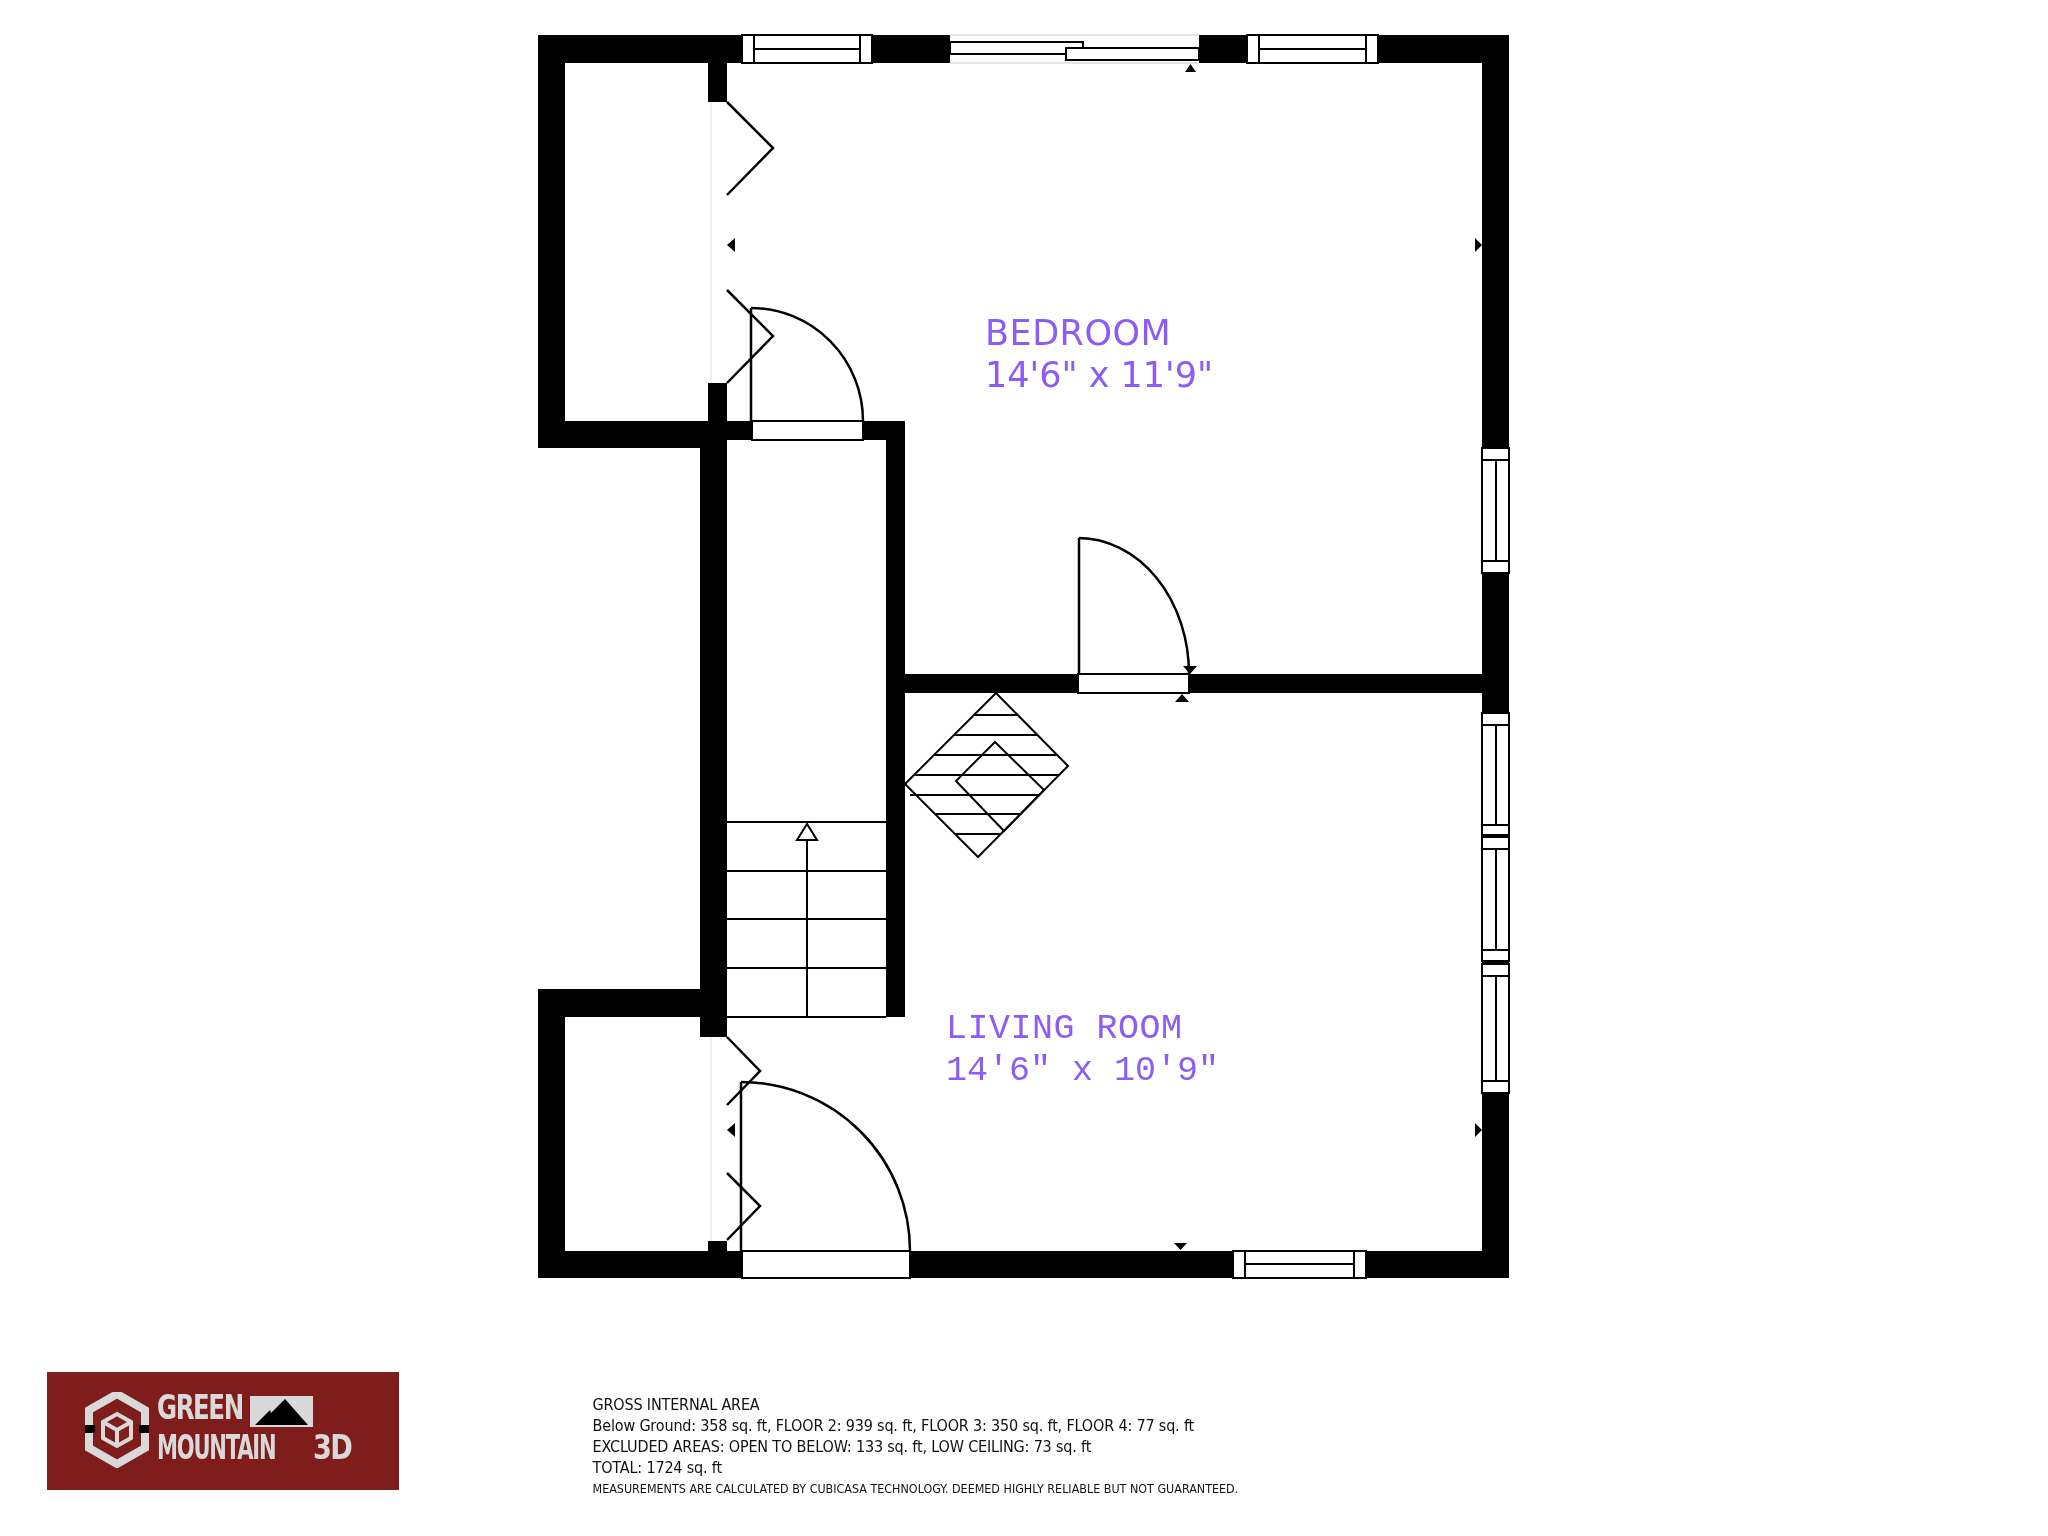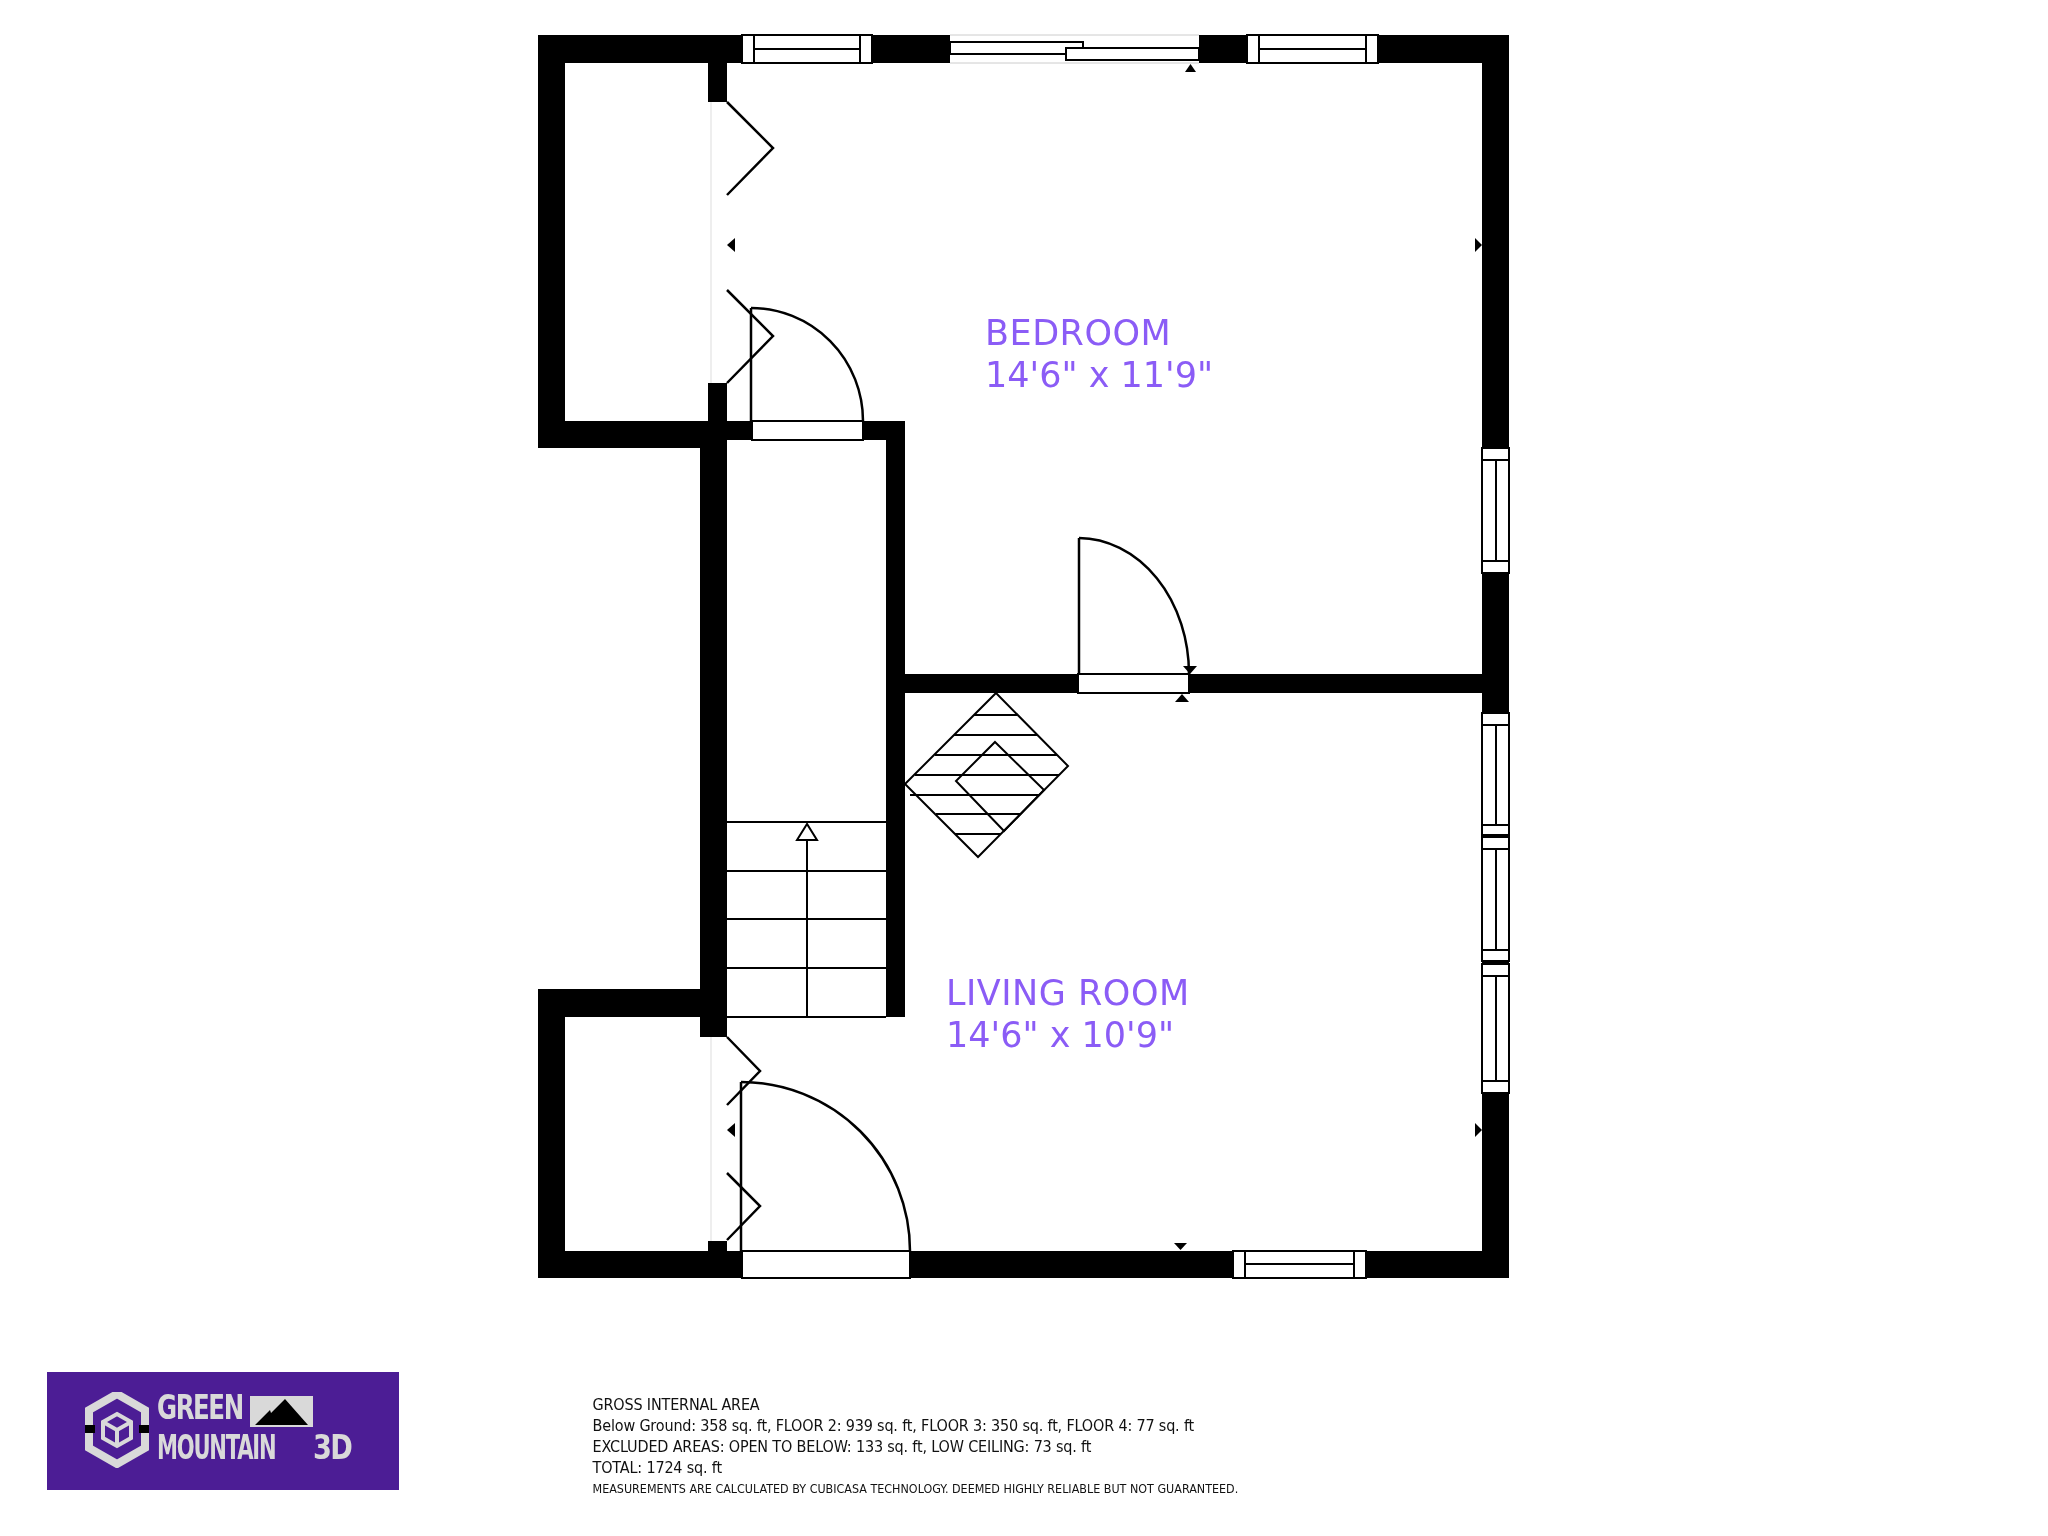--- a/index.html
+++ b/index.html
@@ -4,21 +4,21 @@
 <style>
   html, body { margin: 0; padding: 0; background: #ffffff; }
   body { width: 2048px; height: 1536px; position: relative; overflow: hidden; font-family: "DejaVu Sans", sans-serif; }
   #plan { position: absolute; left: 0; top: 0; width: 2048px; height: 1536px; }
   .room-label { position: absolute; text-align: left; color: #8b5cf6; font-family: "DejaVu Sans", sans-serif; line-height: 1.2; }
   .room-name { font-size: 35px; letter-spacing: 0.5px; }
   .room-dims { font-size: 35px; }
   .footer { position: absolute; left: 560px; width: 930px; color: #111; font-family: "DejaVu Sans", sans-serif; }
   .footer .line { font-size: 15.5px; line-height: 21px; white-space: nowrap; letter-spacing: -0.2px; transform: scaleX(0.93); }
   .footer .disclaimer { font-size: 12px; line-height: 20px; white-space: nowrap; transform: scaleX(0.93); }
-  .logo { position: absolute; left: 47px; top: 1372px; width: 352px; height: 118px; background: #4c1d95; }
+  .logo { position: absolute; left: 47px; top: 1372px; width: 352px; height: 118px; background: #7f1d1d; }
   .logo-text { position: absolute; color: #d9d9d9; font-family: "DejaVu Sans", sans-serif; font-weight: bold; letter-spacing: -2px; transform-origin: left top; }
 </style>
 </head>
 <body>
 
 <svg id="plan" viewBox="0 0 2048 1536" xmlns="http://www.w3.org/2000/svg">
 
   <g fill="#000">
 
     <rect x="538" y="35" width="971" height="28"></rect>
@@ -161,21 +161,21 @@
     <rect x="742" y="1251" width="168" height="27" fill="#fff" stroke-width="2"></rect>
     <line x1="741" y1="1251" x2="741" y2="1082"></line>
     <path d="M741,1082 A169,169 0 0 1 910,1251"></path>
   </g>
 </svg>
 
 <div class="room-label" style="left:985px; top:312px; width:300px;">
   <div class="room-name">BEDROOM</div>
   <div class="room-dims">14'6" x 11'9"</div>
 </div>
-<div class="room-label" style="left:946px; top:972px; width:360px;">
+<div class="room-label" style="left:946px; top:1008px; width:360px;font-family:Liberation Mono, monospace;">
   <div class="room-name">LIVING ROOM</div>
   <div class="room-dims">14'6" x 10'9"</div>
 </div>
 
 <div class="footer" style="top:1395px;">
   <div class="line">GROSS INTERNAL AREA</div>
   <div class="line">Below Ground: 358 sq. ft, FLOOR 2: 939 sq. ft, FLOOR 3: 350 sq. ft, FLOOR 4: 77 sq. ft</div>
   <div class="line">EXCLUDED AREAS: OPEN TO BELOW: 133 sq. ft, LOW CEILING: 73 sq. ft</div>
   <div class="line">TOTAL: 1724 sq. ft</div>
   <div class="disclaimer">MEASUREMENTS ARE CALCULATED BY CUBICASA TECHNOLOGY. DEEMED HIGHLY RELIABLE BUT NOT GUARANTEED.</div>

